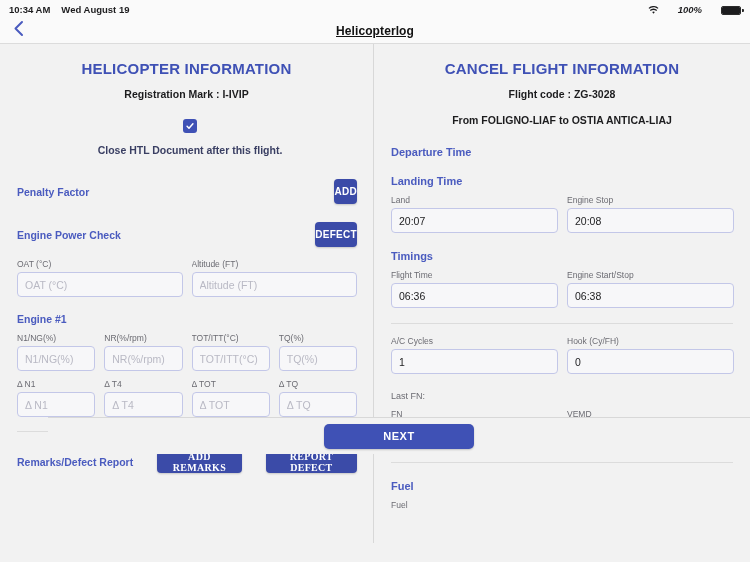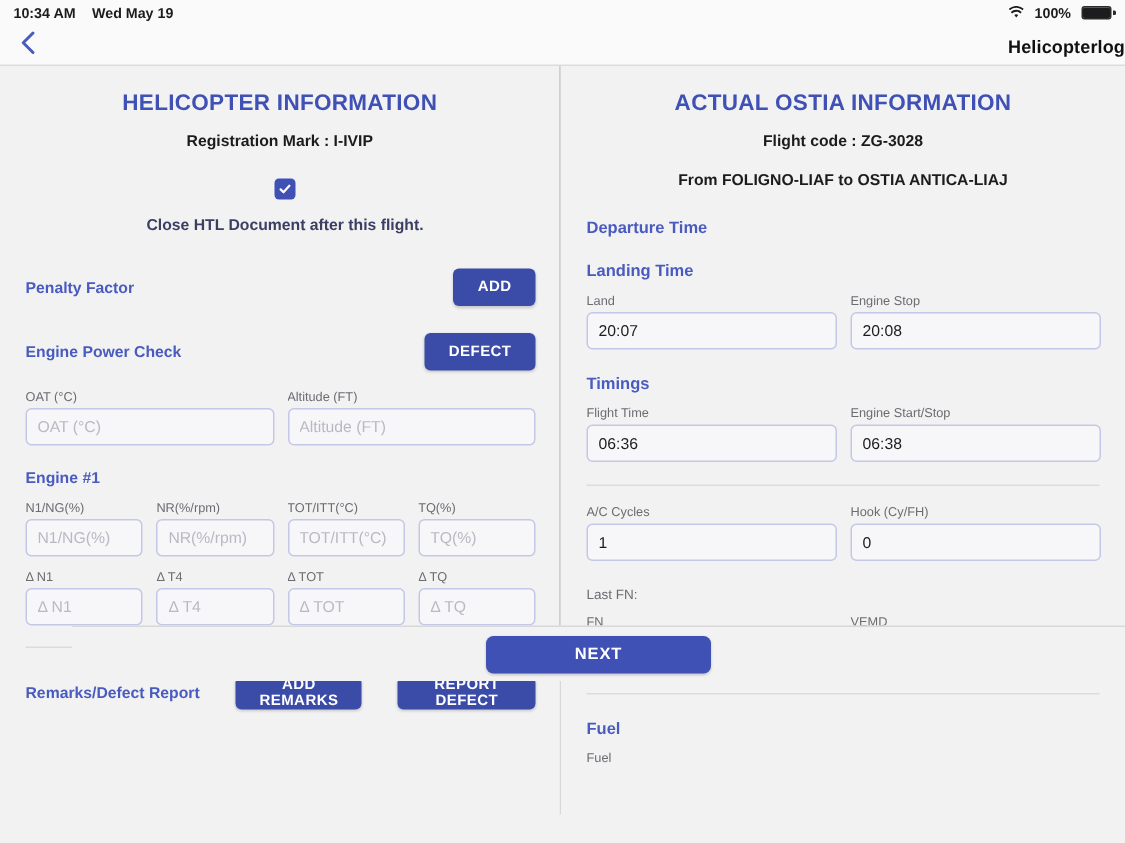--- a/index.html
+++ b/index.html
@@ -13,43 +13,44 @@
 
   
   .statusbar {
     height: 18px; width: 100%;
     display: flex; align-items: center;
     background: #fafafa;
     padding: 0 9px;
     font-size: 9.5px; color: #1c1c1e; font-weight: 600;
   }
   .sb-left { display: flex; gap: 11px; align-items: center; }
-  .sb-right { margin-left: auto; display: flex; gap: 7px; align-items: flex-start; }
+  .sb-right { margin-left: auto; display: flex; gap: 19px; align-items: flex-end; font-style: italic; }
   .wifi-icon { display: inline-block; width: 11px; height: 9px; }
   .batt { display: inline-block; width: 20px; height: 9px; position: relative; }
   .batt .shell { position: absolute; inset: 0; border: 1px solid #2b2b2b; border-radius: 2px; }
   .batt .fill { position: absolute; left: 1px; top: 1px; bottom: 1px; right: 1px; background: #1c1c1e; border-radius: 1px; }
   .batt .tip { position: absolute; right: -2.5px; top: 3px; width: 1.5px; height: 3px; background: #2b2b2b; border-radius: 0 1px 1px 0; }
 
   
   .navbar {
     position: relative; height: 26px; width: 100%;
     background: #fafafa;
     border-bottom: 1px solid #dcdcdc;
     display: flex; align-items: center;
   }
   .back-btn {
     position: absolute; left: 5px; top: 0; bottom: 0;
     width: 26px; display: flex; align-items: center; justify-content: center;
     cursor: pointer;
   }
   .nav-title {
-    width: 100%; text-align: right;
+    width: 100%; text-align: center;
     font-size: 12px; font-weight: bold; color: #111;
     letter-spacing: .1px;
+    text-decoration: underline;
   }
 
   
   .panels { display: flex; height: 499px; width: 100%; }
   .panel { position: relative; height: 100%; overflow: hidden; background: #f2f2f2; padding: 0 10px; }
   .panel-left { width: 373px; }
   .divider-v { width: 1px; background: #d8d8d8; height: 100%; }
   .panel-right { width: 376px; }
 
   .sect-title {
@@ -75,24 +76,24 @@
   
   .row-head {
     display: flex; align-items: center; justify-content: space-between;
     margin-top: 23px; padding: 0 6px 0 7px; min-height: 24px;
   }
   .row-head.r2 { margin-top: 18px; }
   .label-blue { color: #4a5bbf; font-size: 10.5px; font-weight: 600; }
   .btn {
     background: #3b4ba8; color: #fff; border: none; border-radius: 4px;
     font-size: 10px; font-weight: bold; letter-spacing: .3px;
-    padding: 7px 16px; cursor: pointer; font-family: "Liberation Sans", sans-serif;
+    padding: 7px 0; cursor: pointer; font-family: "Liberation Sans", sans-serif;
     box-shadow: 0 1px 2px rgba(0,0,0,.18);
   }
-  .btn.wide { padding: 0 14px; }
+  .btn.wide { padding: 0 14px; font-family: Liberation Serif, serif; }
 
   
   .fields { display: flex; gap: 9px; padding: 0 6px 0 7px; margin-top: 12px; }
   .fields.tightgap { margin-top: 8px; }
   .field { flex: 1 1 0; min-width: 0; }
   .field-label { font-size: 8.5px; color: #6b6b72; margin-bottom: 3px; white-space: nowrap; overflow: hidden; }
   .input {
     width: 100%; height: 25px; border: 1px solid #c3c7e8; border-radius: 4px;
     background: #f7f7f9; font-size: 10.5px; color: #1c1c1e;
     padding: 0 7px; font-family: "Liberation Sans", sans-serif;
@@ -129,21 +130,21 @@
   }
 </style>
 </head>
 <body>
 
 <div class="screen">
 
   <div class="statusbar">
     <div class="sb-left">
       <span>10:34 AM</span>
-      <span>Wed May 19</span>
+      <span>Wed August 19</span>
     </div>
     <div class="sb-right">
       <span class="wifi-icon">
         <svg viewBox="0 0 16 12" width="11" height="9">
             <path d="M8 10.6 6.1 8.3a3 3 0 0 1 3.8 0L8 10.6z" fill="#1c1c1e"></path>
             <path d="M8 5.1c1.6 0 3 .6 4.1 1.6l1.2-1.4A8.1 8.1 0 0 0 8 3.1a8.1 8.1 0 0 0-5.3 2.2l1.2 1.4A6 6 0 0 1 8 5.1z" fill="#1c1c1e"></path>
             <path d="M8 1.2c2.3 0 4.5.9 6.1 2.3l1.1-1.3A10.9 10.9 0 0 0 8-.6 10.9 10.9 0 0 0 .8 2.2l1.1 1.3A9 9 0 0 1 8 1.2z" fill="#1c1c1e"></path>
           </svg>
       </span>
       <span>100%</span>
@@ -252,21 +253,21 @@
         <span class="spacer"></span>
         <button class="btn wide">REPORT DEFECT</button>
       </div>
 
     </div>
 
     <div class="divider-v"></div>
 
     <div class="panel panel-right">
 
-      <div class="sect-title">ACTUAL OSTIA INFORMATION</div>
+      <div class="sect-title">CANCEL FLIGHT INFORMATION</div>
       <div class="sub-line">Flight code : ZG-3028</div>
       <div class="sub-line tight">From FOLIGNO-LIAF to OSTIA ANTICA-LIAJ</div>
 
       <div class="sec-head first">Departure Time</div>
 
       <div class="sec-head">Landing Time</div>
       <div class="fields tightgap">
         <div class="field">
           <div class="field-label">Land</div>
           <input class="input" value="20:07" style="">

